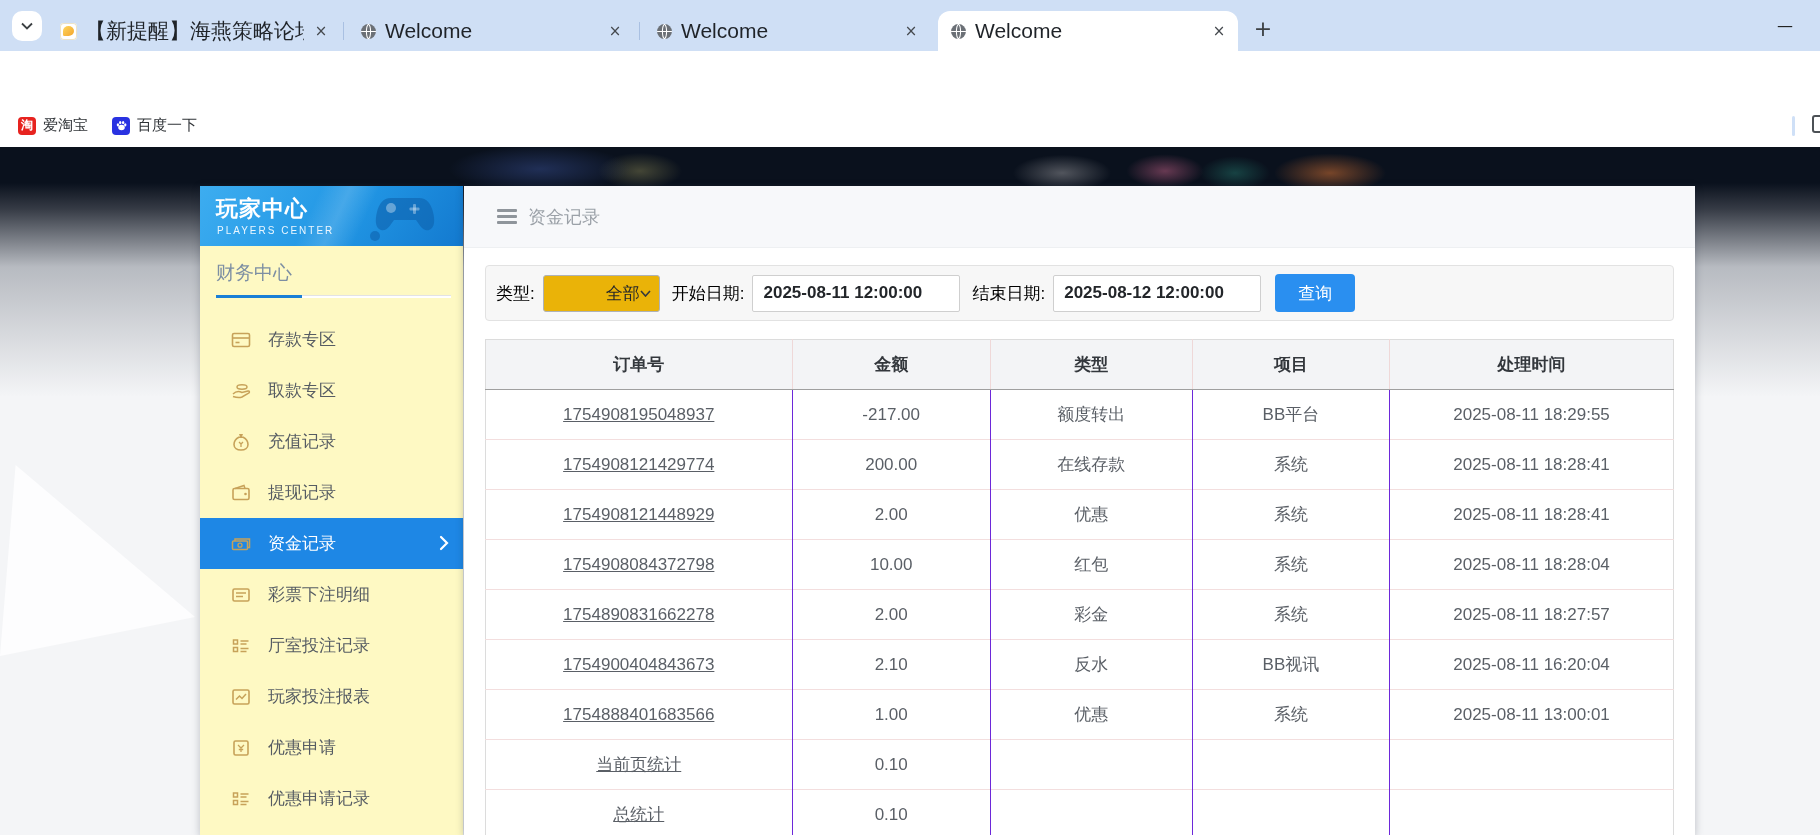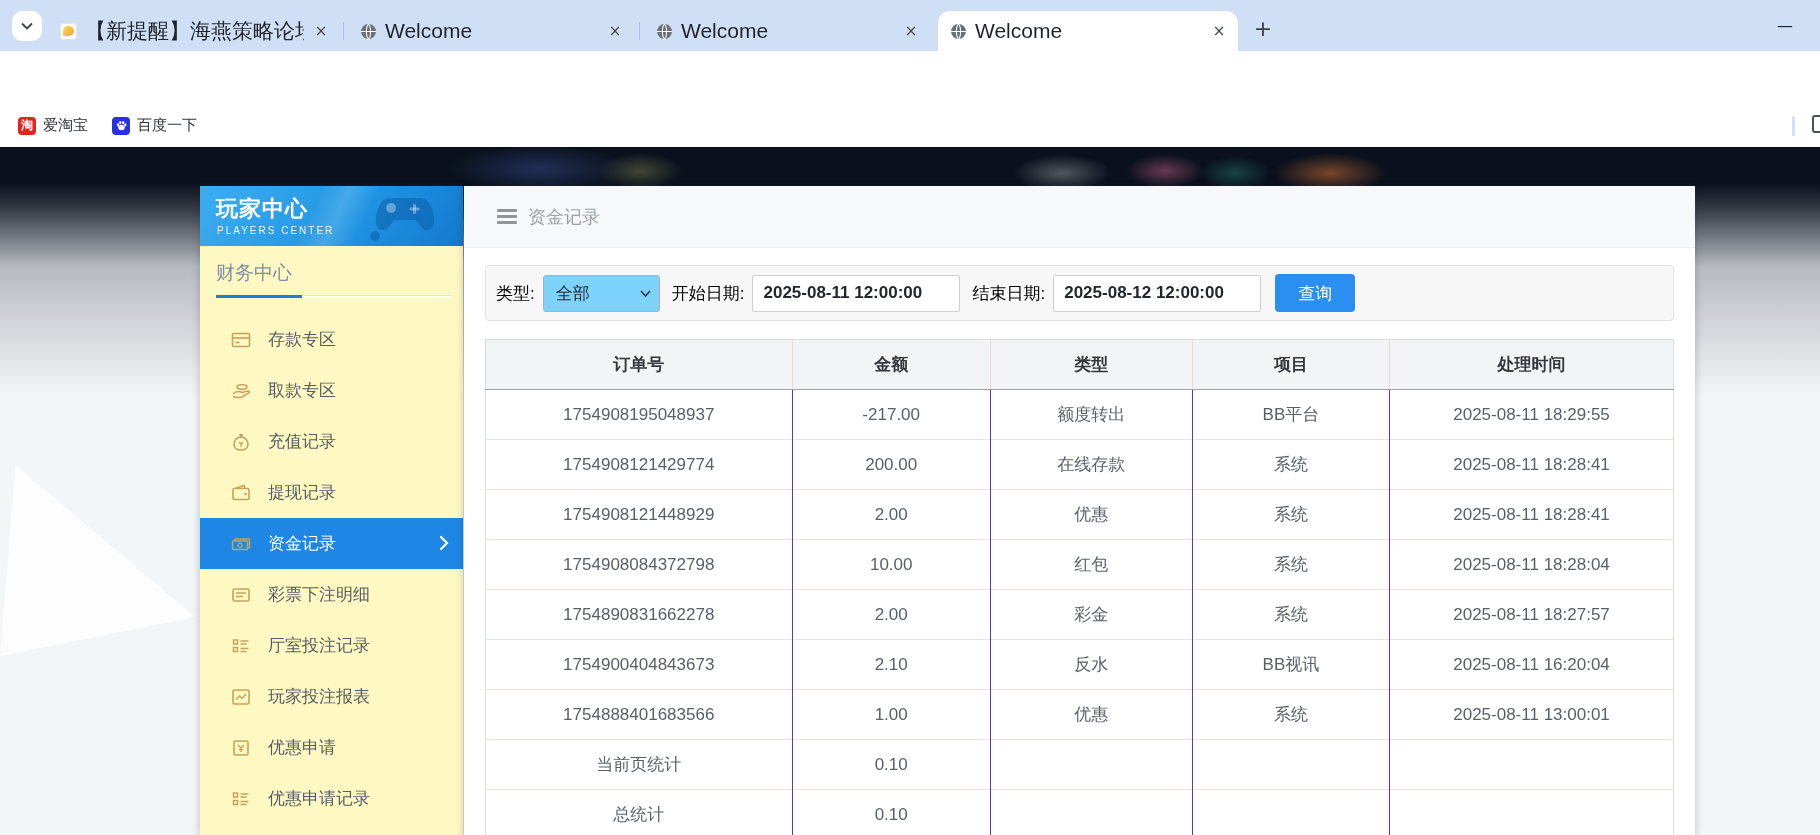--- a/index.html
+++ b/index.html
@@ -83,36 +83,36 @@
   .main { position:absolute; left:464px; top:39px; width:1231px; height:649px; background:#fff;
           box-shadow:0 2px 8px rgba(20,30,50,0.25); overflow:hidden; }
   .main-head { height:62px; background:#f7f8fa; border-bottom:1px solid #eef0f2; display:flex; align-items:center; }
   .hamburger { width:20px; height:15px; margin-left:33px; display:flex; flex-direction:column; justify-content:space-between; }
   .hamburger span { display:block; height:3px; background:#8f959b; border-radius:1px; }
   .main-title { font-size:18px; color:#9ba1a8; margin-left:11px; }
   .main-body { padding:0 21px; }
   .filterbar { margin-top:17px; height:56px; background:#f7f7f7; border:1px solid #e2e2e2; border-radius:4px;
                display:flex; align-items:center; padding:0 10px; }
   .flabel { font-size:17px; color:#000000;text-align:center; }
-  .fselect { width:117px; height:37px; background:#7dd3fc; border:1px solid #aeb2b8; border-radius:3px; margin-left:8px;
-             display:flex; align-items:center; padding:0 8px 0 12px; justify-content:space-between; }
+  .fselect { width:117px; height:37px; background:#eab308; border:1px solid #aeb2b8; border-radius:3px; margin-left:8px;
+             display:flex; align-items:center; padding:0 8px 0 12px; justify-content:flex-end; }
   .fselect span { font-size:17px; color:#23262a; }
   .finput { width:208px; height:37px; background:#fff; border:1px solid #cfcfcf; border-radius:2px; margin-left:8px;
             display:flex; align-items:center; padding-left:10px; font-size:17px; font-weight:bold; color:#23262a; }
   .fbtn { width:80px; height:38px; background:#2a8ff0; border:none; border-radius:4px; color:#fff; font-size:17px;
           margin-left:14px; font-family:inherit; }
   .flabel.l2 { margin-left:12px; }
 
   table.rec { width:100%; margin-top:18px; border-collapse:collapse; border:1px solid #dcdcdc; table-layout:fixed; }
   table.rec th { height:50px; background:#f3f4f6; font-size:17px; font-weight:bold; color:#33373c;
                  border-bottom:1px solid #9f9f9f; border-left:1px solid #efd8d8; text-align:center; }
   table.rec th:first-child { border-left:none; }
   table.rec td { height:50px; font-size:17px; color:#5a5f66; text-align:center;
                  border-top:1px solid #f3dede; border-left:1px solid #6d28d9; }
-  table.rec td:first-child { border-left:none; }
+  table.rec td:first-child { border-left:none;text-decoration:underline; }
   table.rec tr:first-child td { border-top:none; }
   col.c1{width:25.8%} col.c2{width:16.7%} col.c3{width:17%} col.c4{width:16.6%} col.c5{width:23.9%}
 </style>
 </head>
 <body>
 
 <div class="tabstrip">
   <div class="tab-dd">
     <svg width="12" height="8" viewBox="0 0 12 8">
         <path d="M1 1.5 L6 6.5 L11 1.5" fill="none" stroke="#3c4043" stroke-width="1.8"></path>

